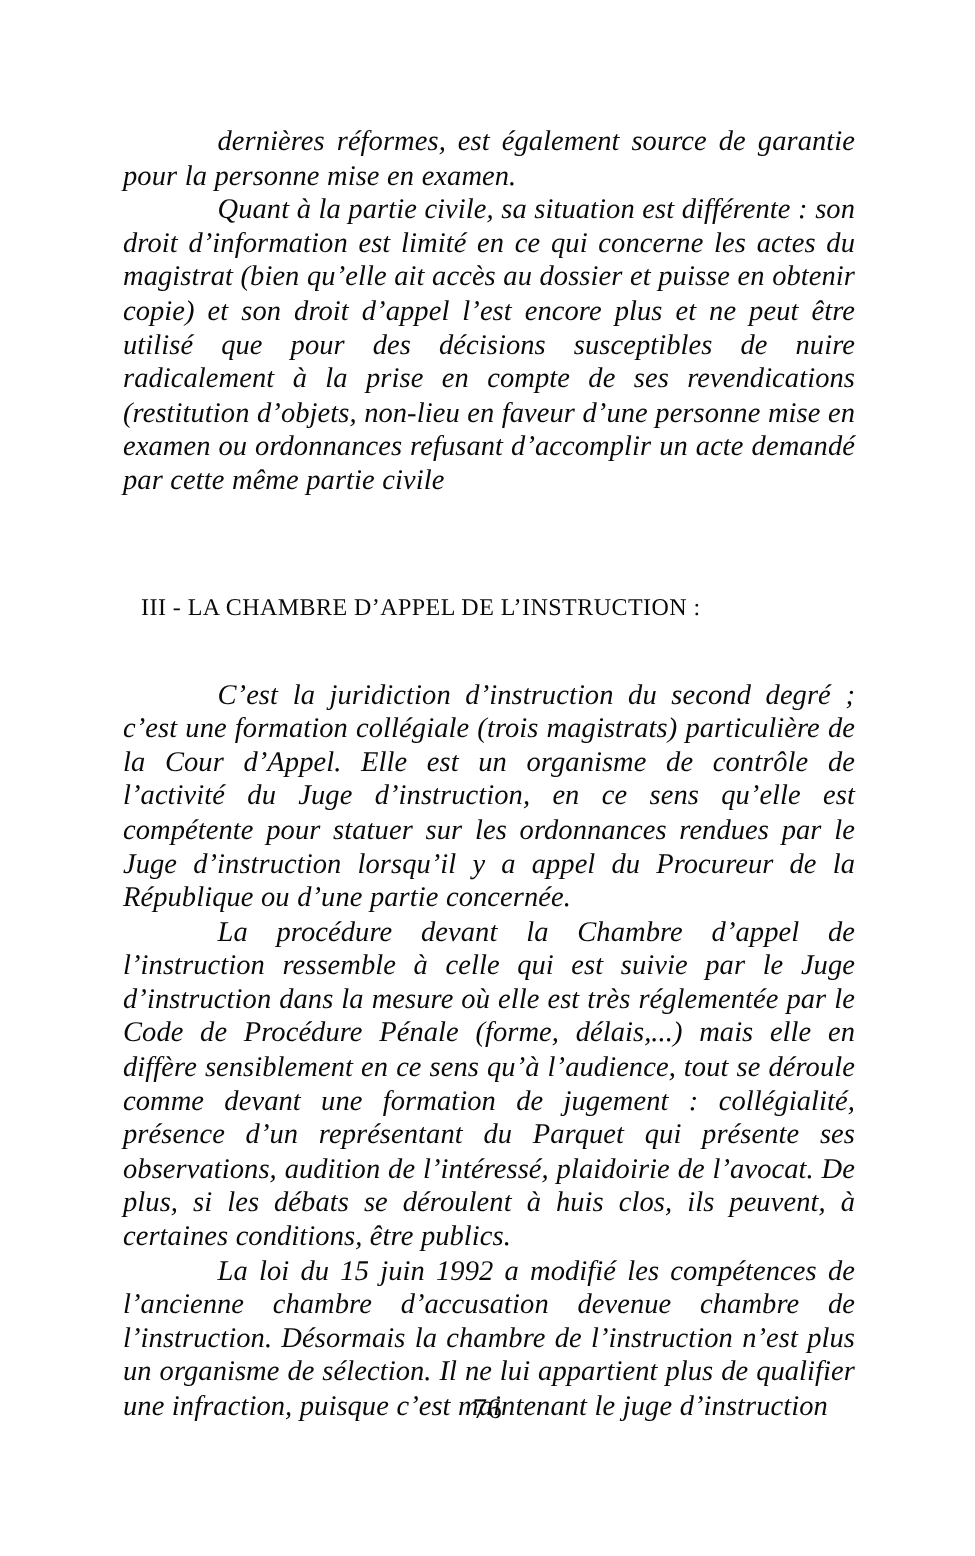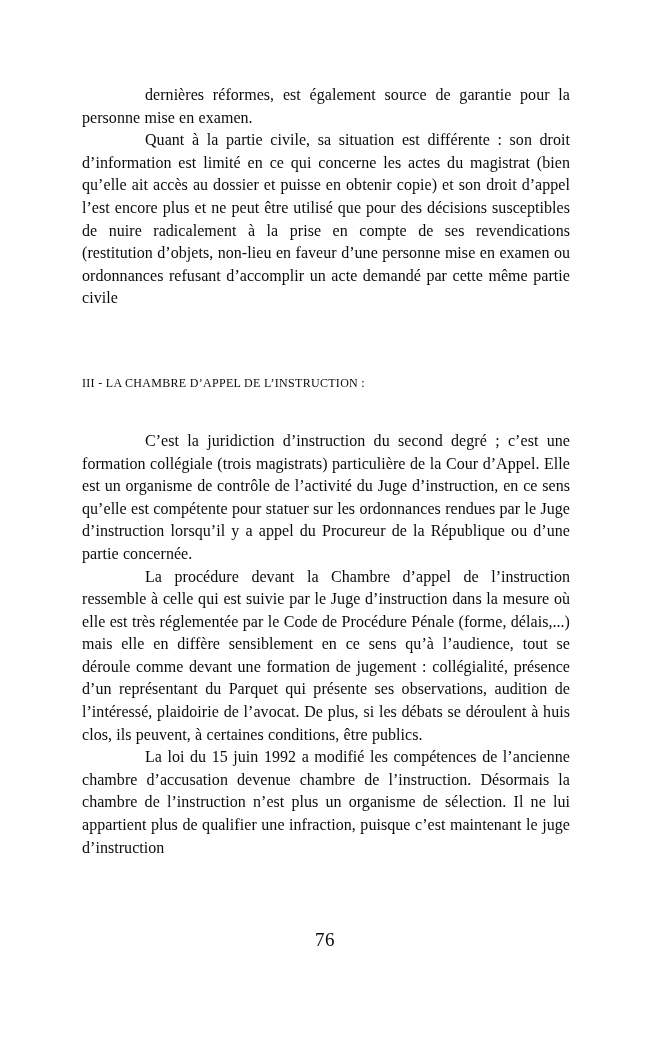--- a/index.html
+++ b/index.html
@@ -28,37 +28,38 @@
   
   .text-column {
     position: absolute;
     left: 82px;
     top: 84px;
     width: 488px;
   }
 
   p.body-par {
     margin: 0;
-    font-size: 16px;
+    font-size: 19px;
     line-height: 22.6px;
     text-align: justify;
     text-justify: inter-word;
     letter-spacing: 0.05px;
     word-spacing: 0.2px;
     text-indent: 63px;
     hyphens: none;
+    font-style: italic;
   }
 
   
   .gap-par   { margin-top: 22.6px; }
   .gap-small { margin-top: 0px; }
 
   h2.section-heading {
-    margin: 0;
-    font-size: 12px;
+    margin: 12px;
+    font-size: 16px;
     line-height: 22px;
     font-weight: normal;
     text-align: left;
     letter-spacing: 0.3px;
     white-space: nowrap;
   }
 
   .heading-block {
     margin-top: 62px;
     margin-bottom: 36px;

